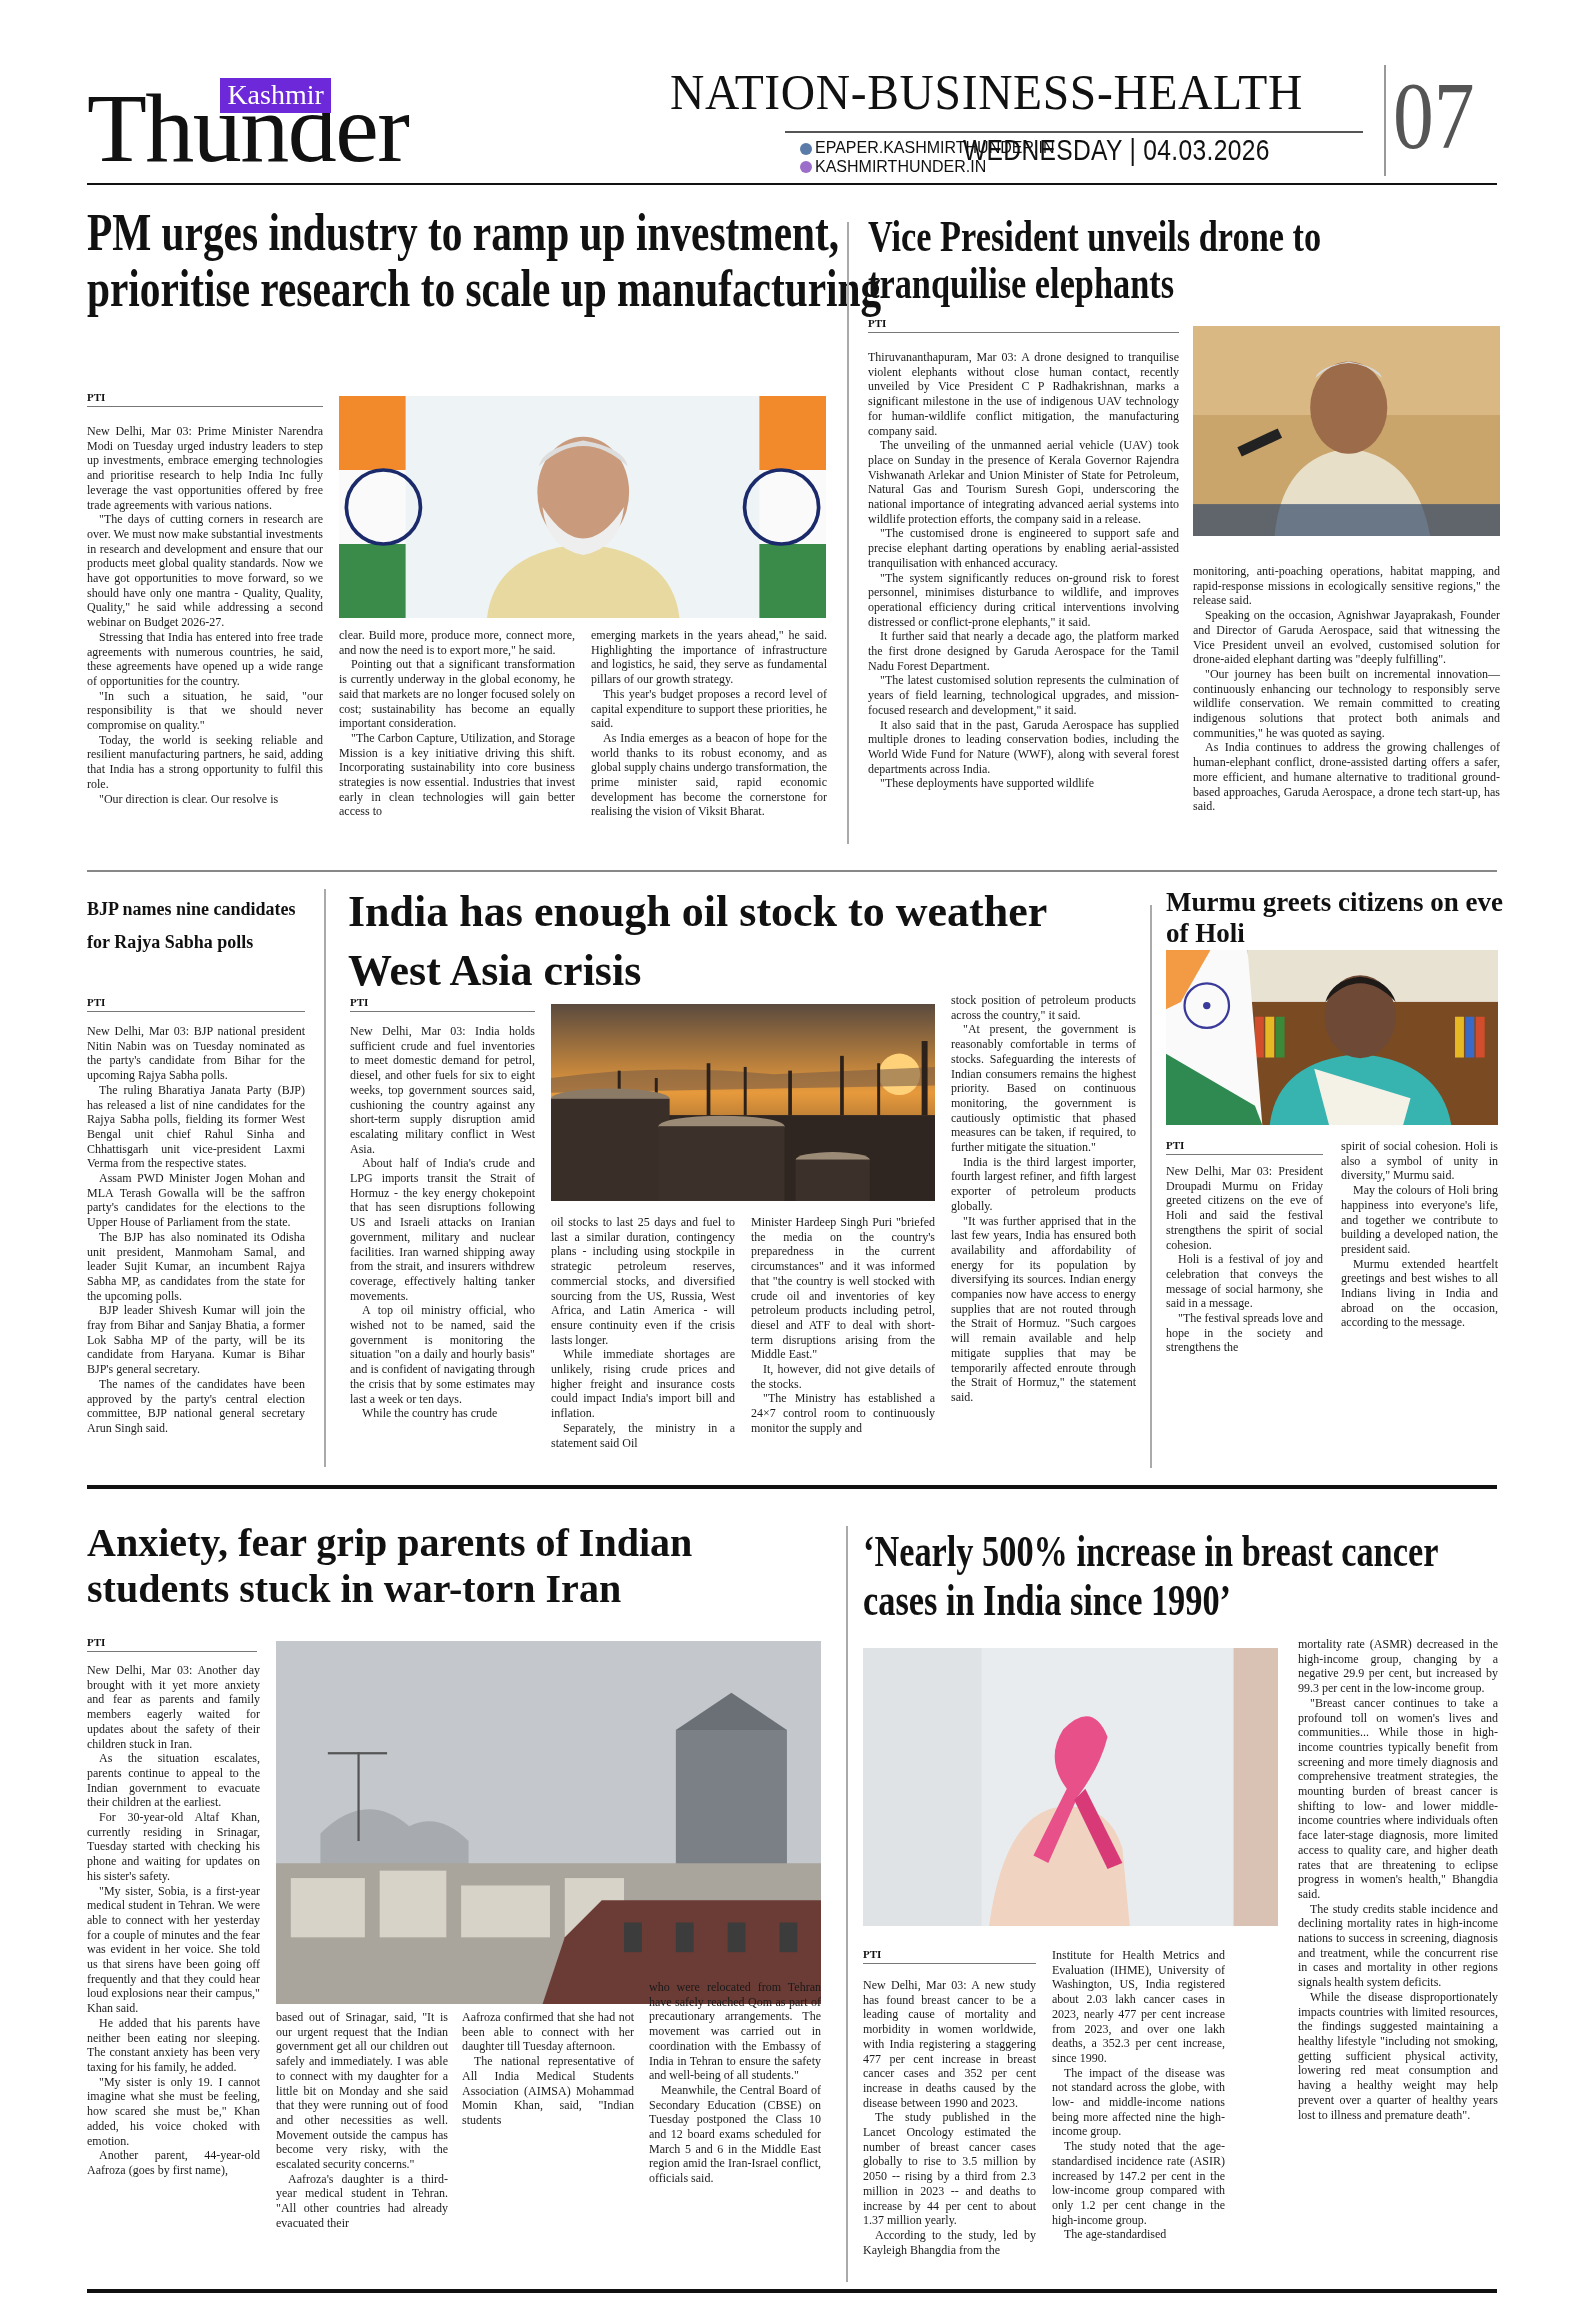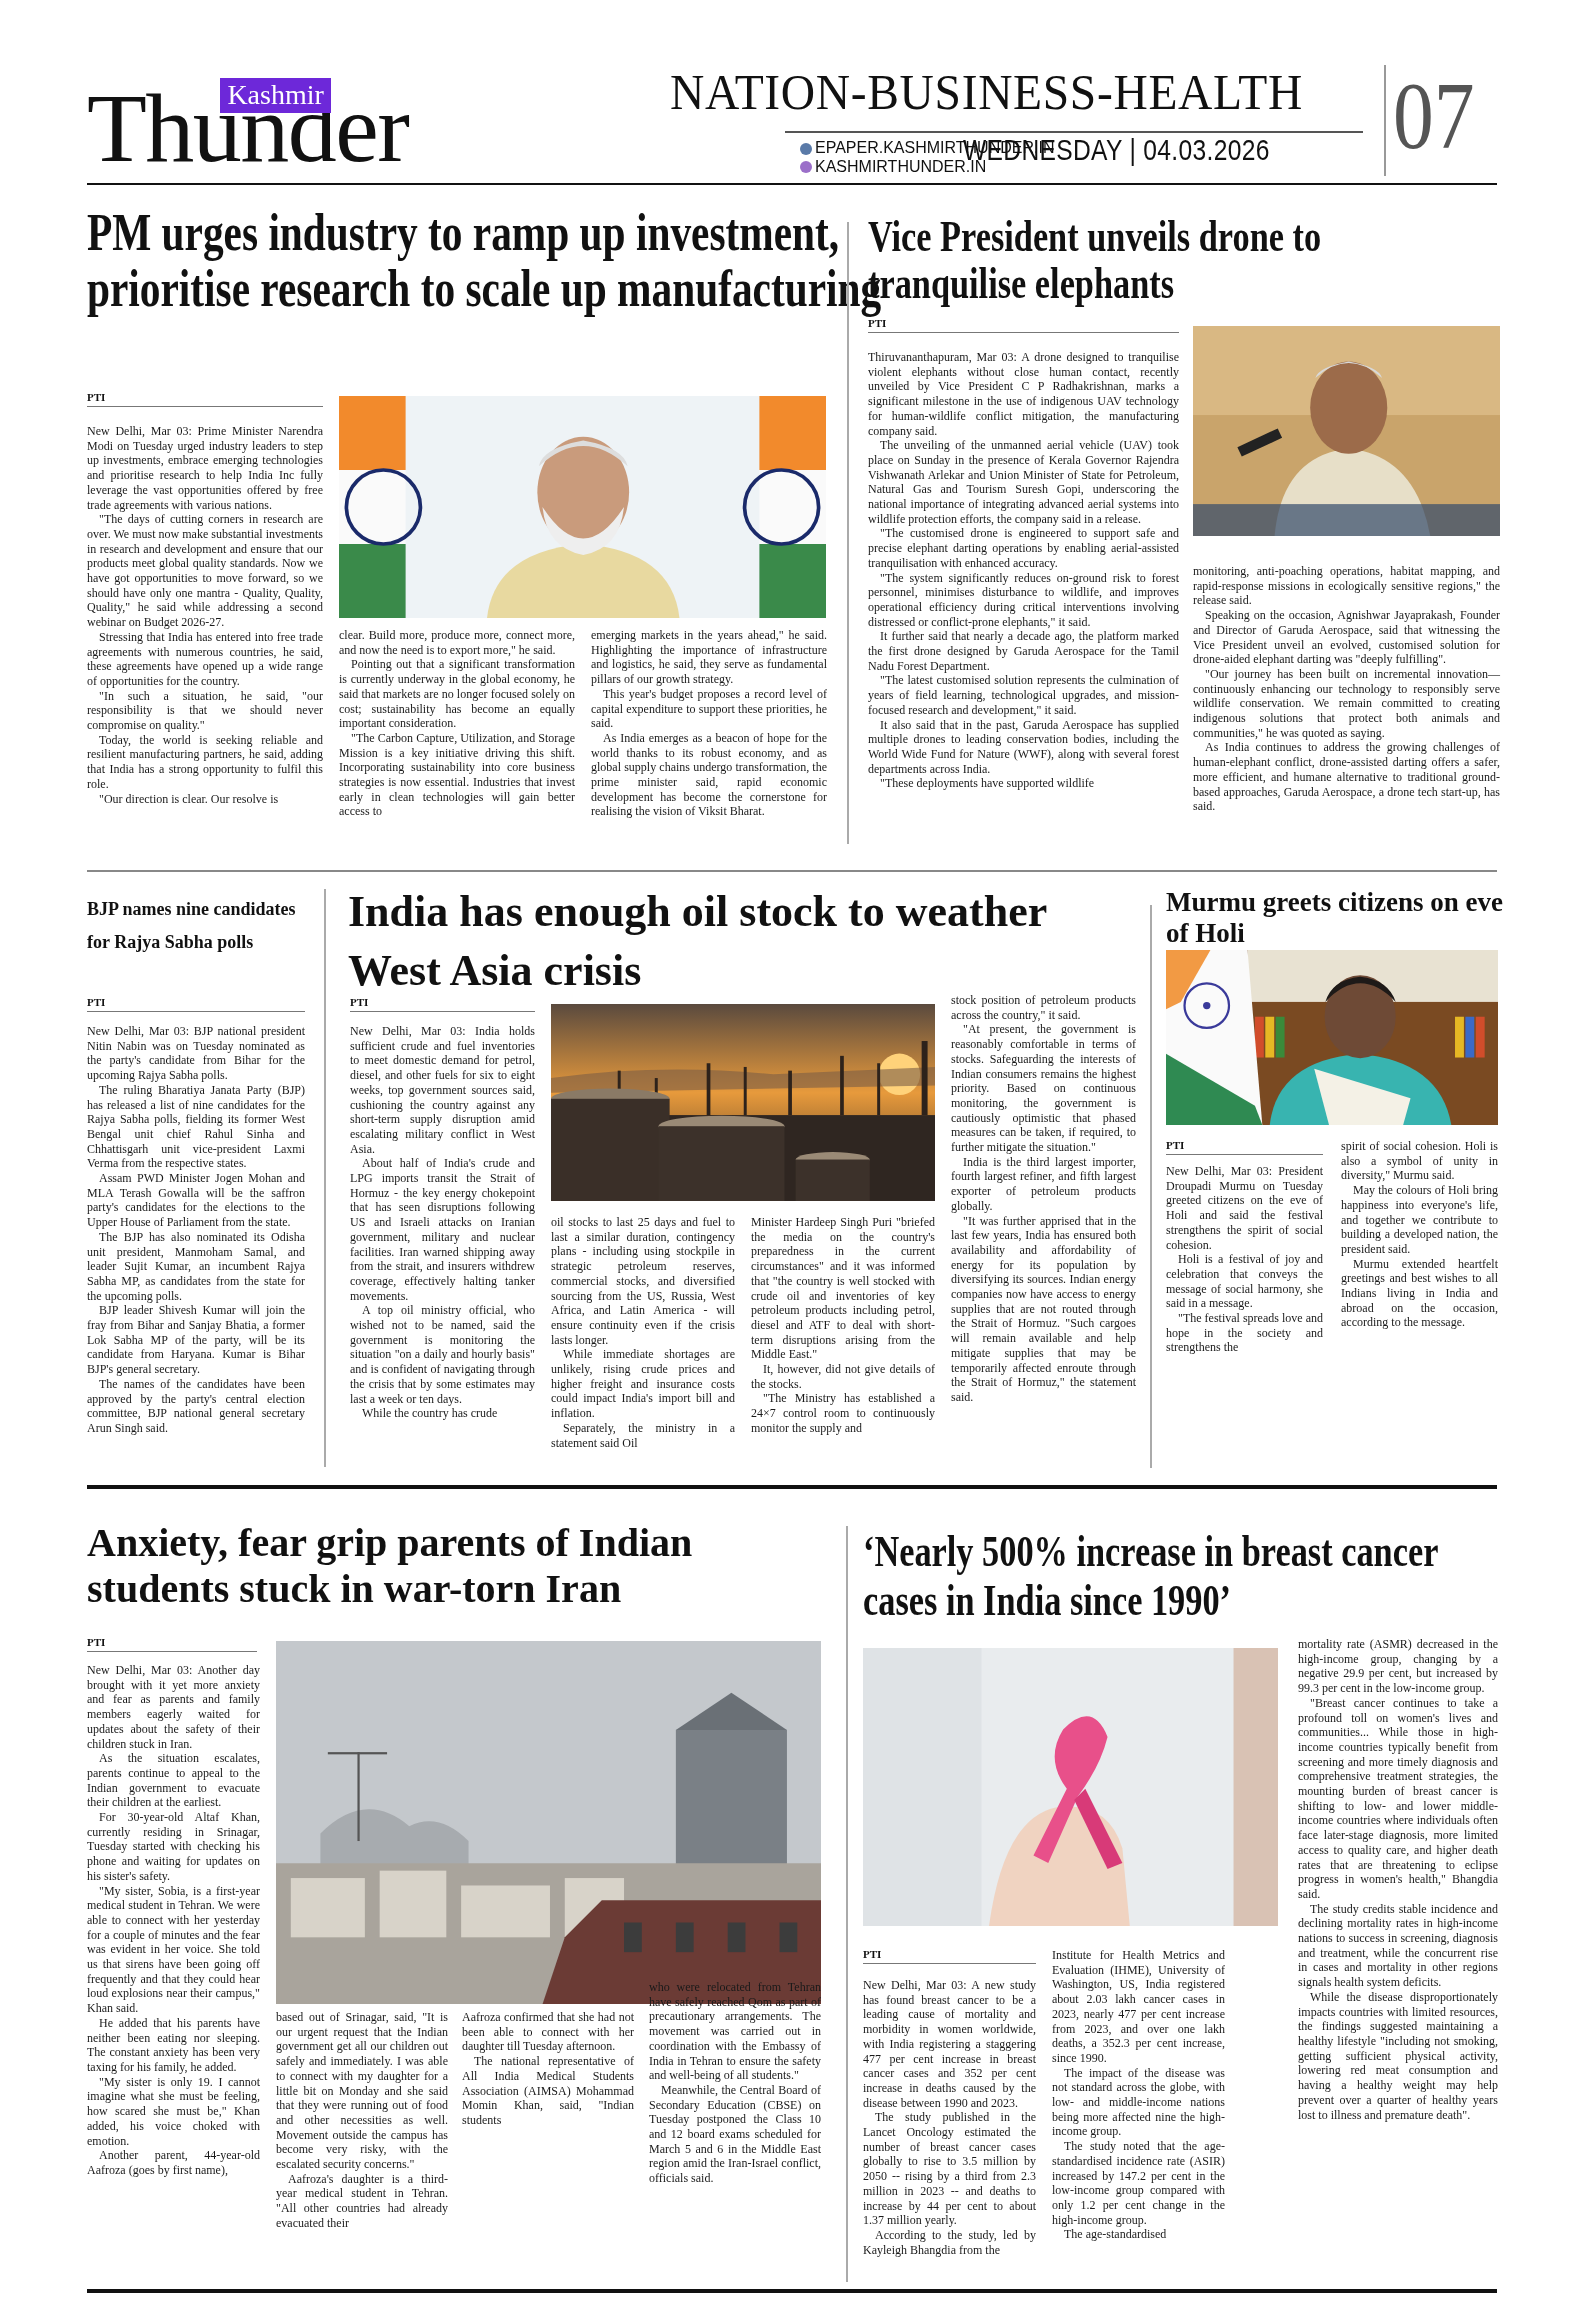--- a/index.html
+++ b/index.html
@@ -209,21 +209,21 @@
     <circle cx="55" cy="75" r="30" fill="none" stroke="#3a3a9a" stroke-width="3"></circle>
     <circle cx="55" cy="75" r="5" fill="#3a3a9a"></circle>
     <path d="M140 236 Q150 150 260 140 Q370 150 385 236 Z" fill="#38b4b0"></path>
     <path d="M200 160 L330 200 L320 236 L220 236 Z" fill="#f4f1e6"></path>
     <ellipse cx="262" cy="90" rx="48" ry="56" fill="#6e4a36"></ellipse>
     <path d="M215 70 Q262 20 310 70 Q300 40 262 36 Q224 40 215 70 Z" fill="#1e1a18"></path>
   </svg>
 </div>
 <div class="abs byline" style="left:1166px;top:1139px;width:157px;">PTI</div>
 <div class="abs body" style="left:1166px;top:1164px;width:157px;">
-  <p>New Delhi, Mar 03: President Droupadi Murmu on Tuesday greeted citizens on the eve of Holi and said the festival strengthens the spirit of social cohesion.</p>
+  <p>New Delhi, Mar 03: President Droupadi Murmu on Friday greeted citizens on the eve of Holi and said the festival strengthens the spirit of social cohesion.</p>
   <p>Holi is a festival of joy and celebration that conveys the message of social harmony, she said in a message.</p>
   <p>"The festival spreads love and hope in the society and strengthens the</p>
 </div>
 <div class="abs body" style="left:1341px;top:1139px;width:157px;">
   <p style="text-indent:0">spirit of social cohesion. Holi is also a symbol of unity in diversity," Murmu said.</p>
   <p>May the colours of Holi bring happiness into everyone's life, and together we contribute to building a developed nation, the president said.</p>
   <p>Murmu extended heartfelt greetings and best wishes to all Indians living in India and abroad on the occasion, according to the message.</p>
 </div>
 
 <div class="abs thick-rule" style="left:87px;top:1485px;width:1410px;"></div>

